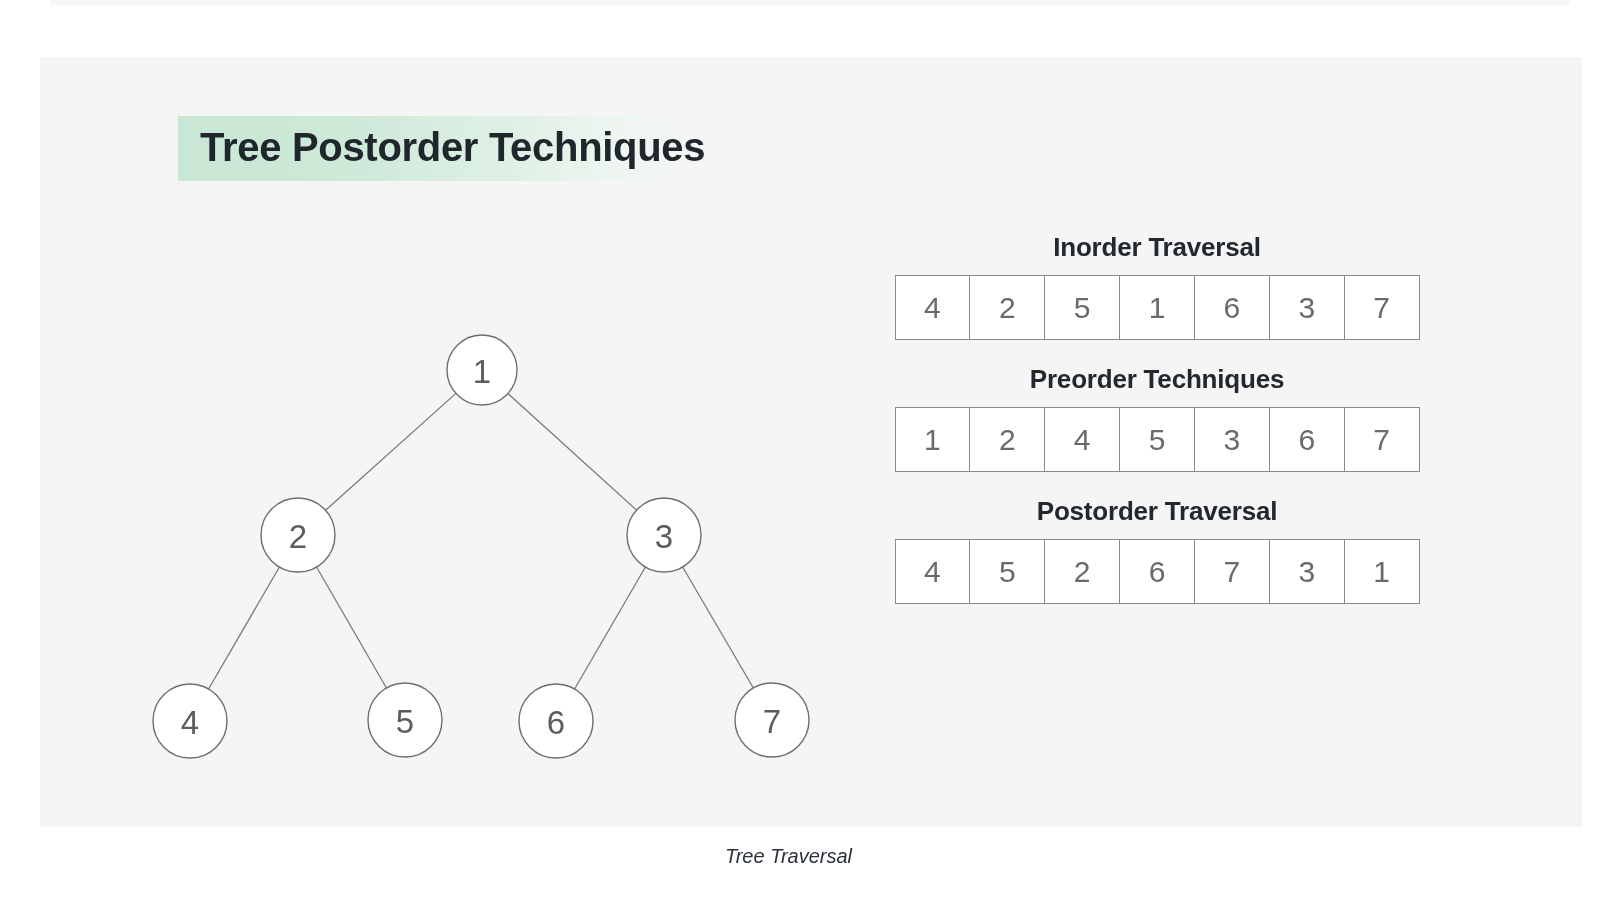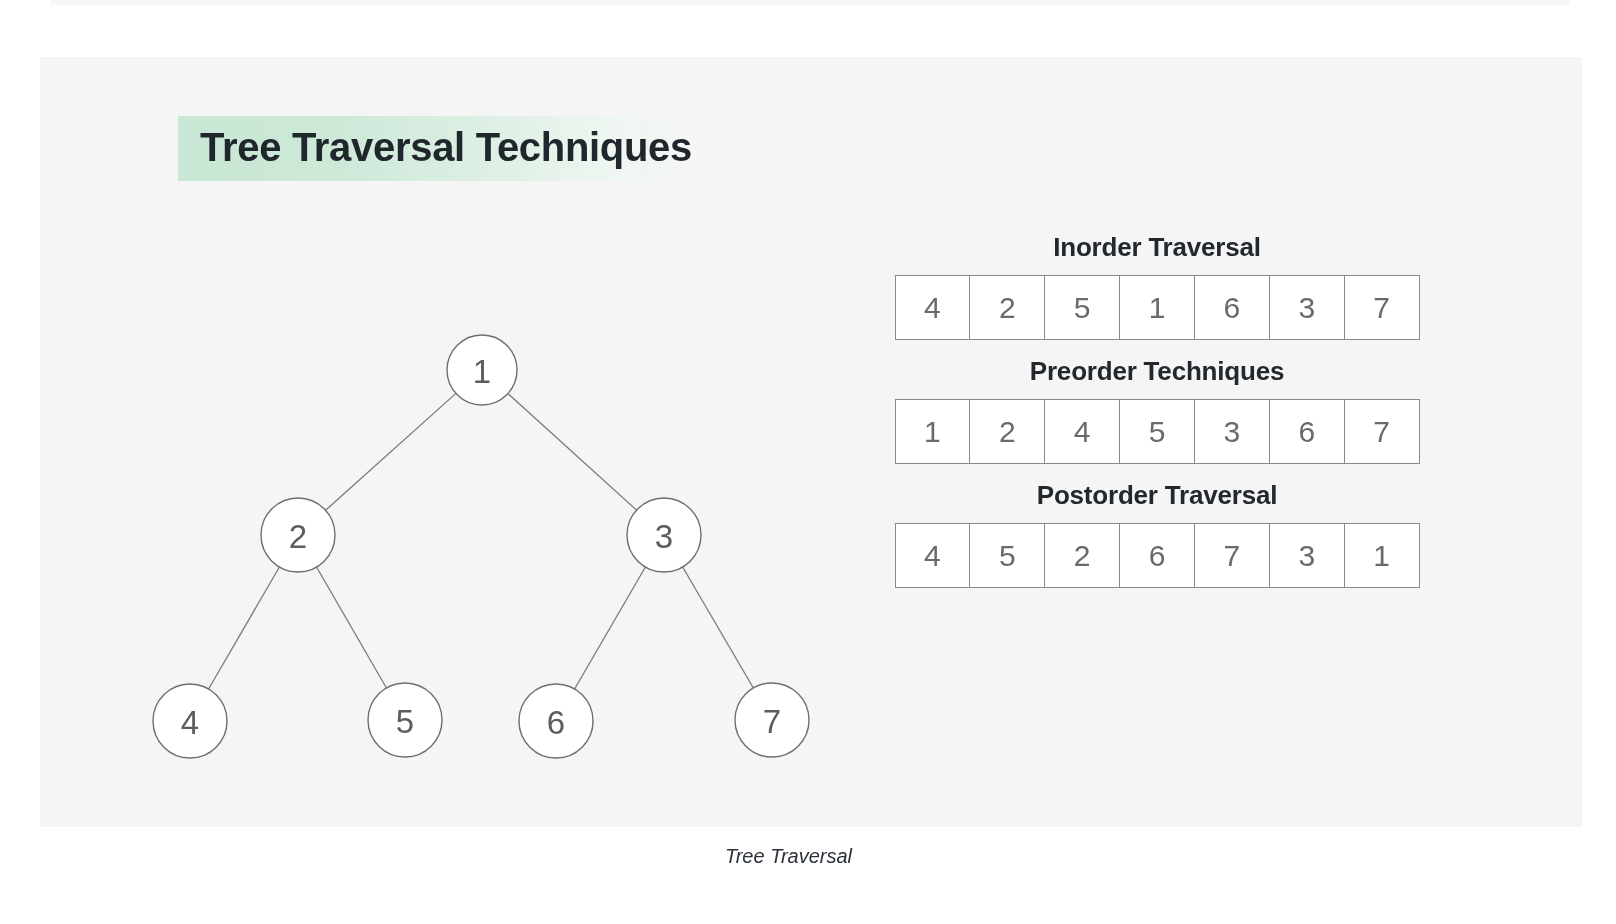--- a/index.html
+++ b/index.html
@@ -91,21 +91,21 @@
     fill: none;
   }
 
   
   .traversals {
     position: absolute;
     left: 817px;
     top: 175px;
     width: 600px;
   }
-  .traversal-block { margin-bottom: 16px; }
+  .traversal-block { margin-bottom: 24px; }
   .traversal-block:last-child { margin-bottom: 16px; }
 
   .traversal-title {
     font-size: 26px;
     font-weight: bold;
     color: #22282e;
     text-align: center;
     width: 525px;
     margin: 0 auto 12px auto;
     letter-spacing: -0.2px;
@@ -146,21 +146,21 @@
 </style>
 </head>
 <body>
 
 <div class="top-strip"></div>
 
 <div class="figure-card">
 
   <div class="title-wrap">
     <span class="title-highlight">
-      <span class="title-text">Tree Traversal Techniques</span>
+      <span class="title-text">Tree Postorder Techniques</span>
     </span>
   </div>
 
   <div class="tree-area">
     <svg class="tree-svg" width="800" height="590" viewBox="0 0 800 590">
       <g id="tree-edges">
           <line x1="375.9424969022271" y1="156.36678266919853" x2="245.54650327478848" y2="273.2979726068473" class="tree-edge"></line>
           <line x1="427.93011203924937" y1="156.5080686070118" x2="556.5881672727935" y2="273.14861318687326" class="tree-edge"></line>
           <line x1="199.42098585669936" y1="329.99719102457334" x2="128.57901414330064" y2="452.00280897542666" class="tree-edge"></line>
           <line x1="236.52469123395332" y1="330.02867175963894" x2="306.4753087660467" y2="450.97132824036106" class="tree-edge"></line>

